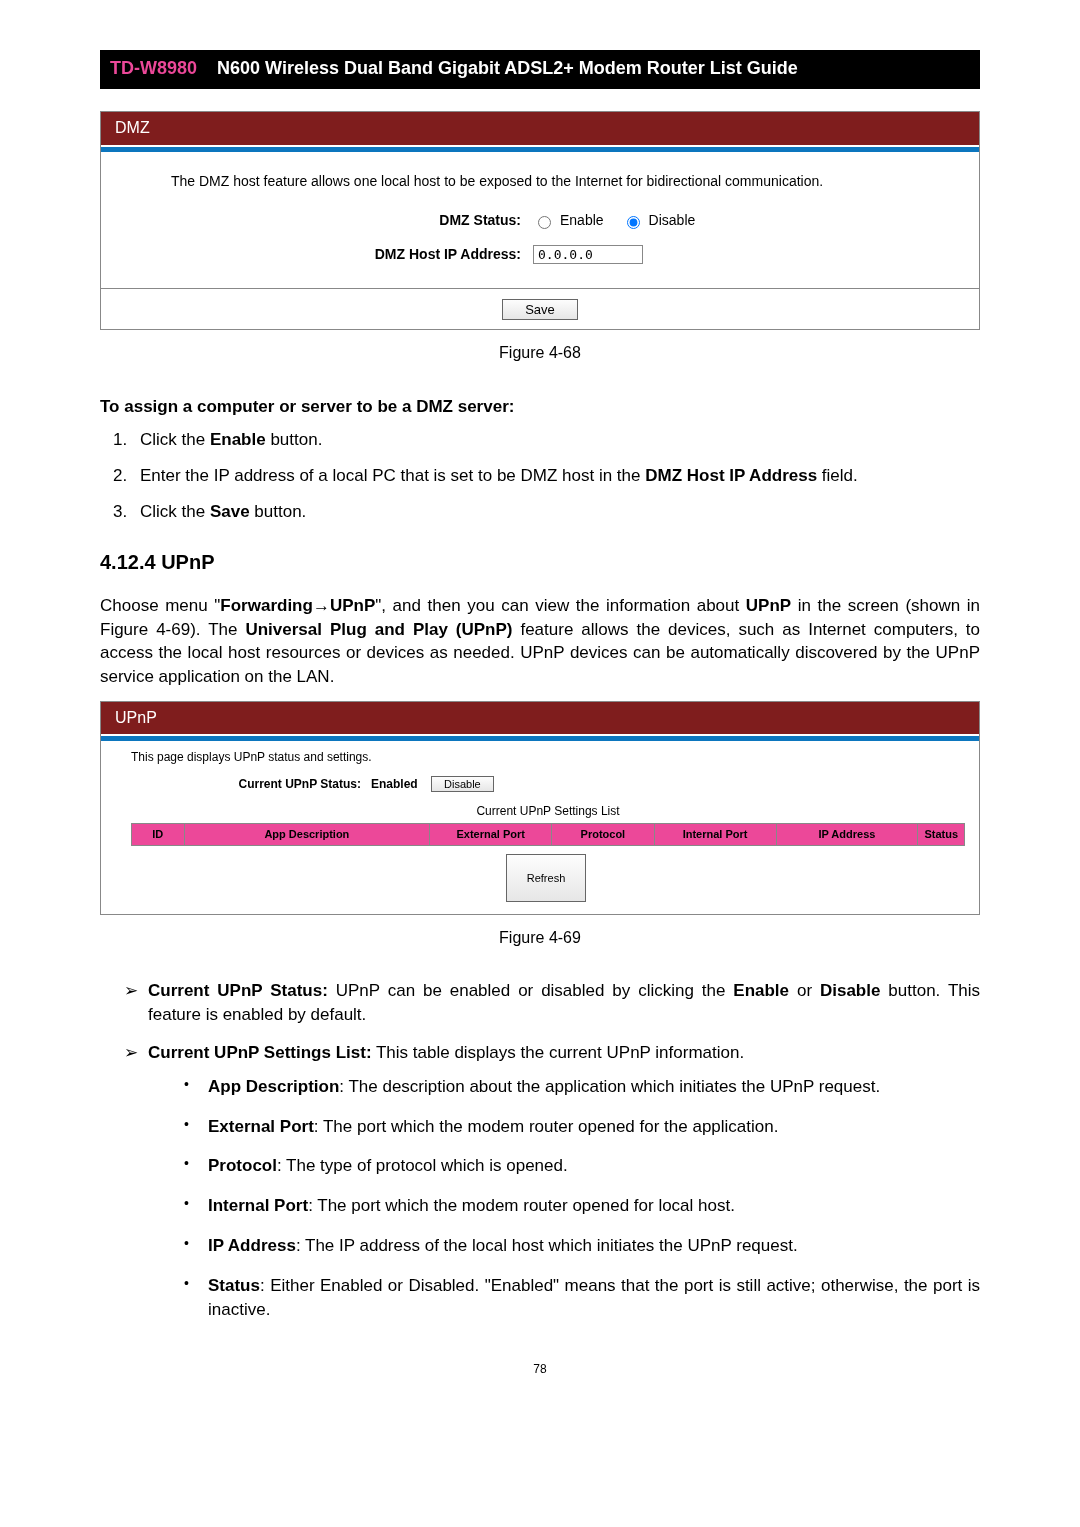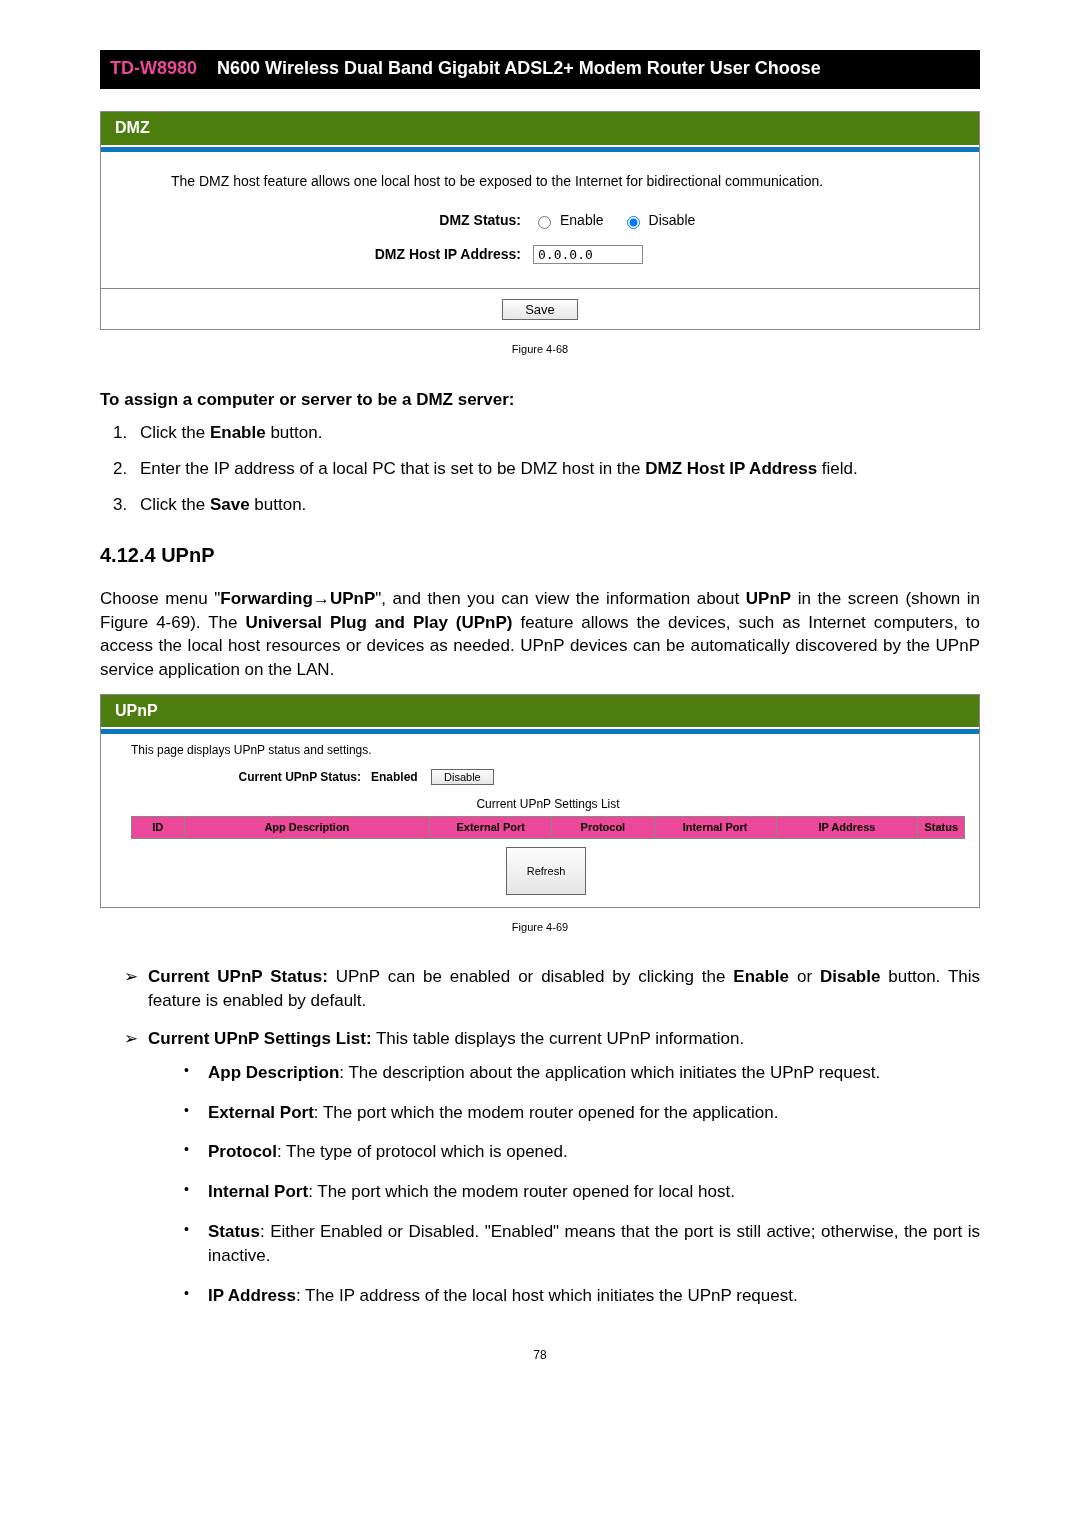--- a/index.html
+++ b/index.html
@@ -34,23 +34,23 @@
     font-weight: bold;
     padding: 6px 10px;
     font-size: 18px;
     flex: 1;
   }
   .figure-block {
     border: 1px solid #888;
     margin-top: 0;
   }
   .fig-title {
-    background: #4d7c0f;
+    background: #7f1d1d;
     color: #fff;
-    font-weight: bold;
+    font-weight: normal;
     padding: 5px 14px;
     font-size: 16px;
   }
   .fig-sub {
     height: 5px;
     background: #0C76BE;
     margin-top: 2px;
   }
   .fig-body {
     padding: 20px 40px 10px 70px;
@@ -95,21 +95,21 @@
     display: inline-block;
     border: 1px solid #666;
     background: linear-gradient(#fdfdfd, #e6e6e6);
     padding: 2px 22px;
     font-size: 13px;
     font-family: Arial, sans-serif;
   }
   .caption {
     text-align: center;
     margin: 12px 0 30px 0;
-    font-size: 11px;
+    font-size: 16px;
   }
   .section-lead {
     font-weight: bold;
     margin-bottom: 10px;
   }
   ol.numlist {
     margin: 0 0 20px 0;
     padding-left: 32px;
   }
   ol.numlist li {
@@ -215,21 +215,21 @@
     font-size: 12px;
   }
 </style>
 </head>
 <body>
 
 <div class="page">
 
   <div class="header-bar">
     <div class="header-model">TD-W8980</div>
-    <div class="header-title">N600 Wireless Dual Band Gigabit ADSL2+ Modem Router User Choose</div>
+    <div class="header-title">N600 Wireless Dual Band Gigabit ADSL2+ Modem Router List Guide</div>
   </div>
 
   <div class="figure-block">
     <div class="fig-title">DMZ</div>
     <div class="fig-sub"></div>
     <div class="fig-body">
       <div class="dmz-desc">The DMZ host feature allows one local host to be exposed to the Internet for bidirectional communication.</div>
       <div class="form-row">
         <div class="form-label">DMZ Status:</div>
         <div class="form-val radio-group">
@@ -303,21 +303,21 @@
     <li>
       <b>Current UPnP Status:</b><span> UPnP can be enabled or disabled by clicking the </span><b>Enable</b><span> or </span><b>Disable</b><span> button. This feature is enabled by default.</span>
     </li>
     <li>
       <b>Current UPnP Settings List:</b><span> This table displays the current UPnP information.</span>
       <ul class="dot-list">
         <li><b>App Description</b><span>: The description about the application which initiates the UPnP request.</span></li>
         <li><b>External Port</b><span>: The port which the modem router opened for the application.</span></li>
         <li><b>Protocol</b><span>: The type of protocol which is opened.</span></li>
         <li><b>Internal Port</b><span>: The port which the modem router opened for local host.</span></li>
+        <li><b>IP Address</b><span>: The IP address of the local host which initiates the UPnP request.</span></li>
         <li><b>Status</b><span>: Either Enabled or Disabled. "Enabled" means that the port is still active; otherwise, the port is inactive.</span></li>
-        <li><b>IP Address</b><span>: The IP address of the local host which initiates the UPnP request.</span></li>
       </ul>
     </li>
   </ul>
 
   <div class="pnum">78</div>
 
 </div>
 
 </body></html>

